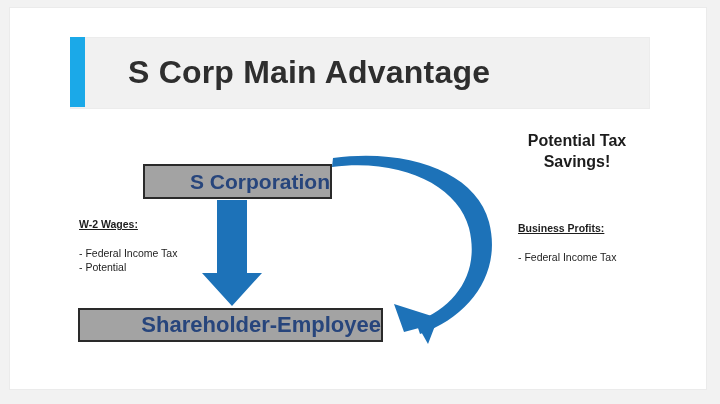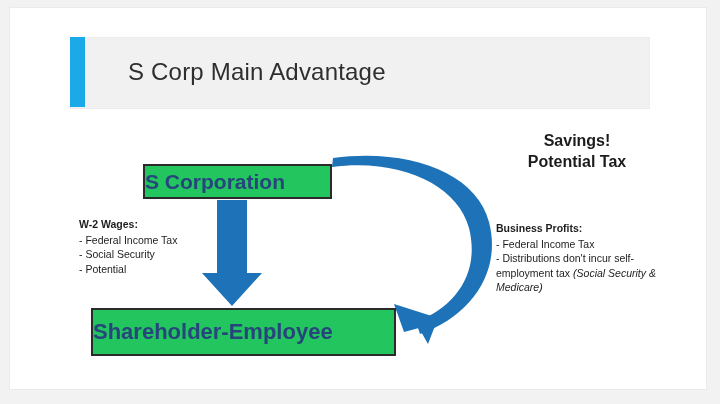--- a/index.html
+++ b/index.html
@@ -42,80 +42,81 @@
     top: 29px;
     width: 15px;
     height: 70px;
     background: #1ba9e8;
   }
   #title-text {
     position: absolute;
     left: 118px;
     top: 47px;
     width: 500px;
-    font-size: 24px;
+    font-size: 32px;
     line-height: 34px;
-    font-weight: 400;
+    font-weight: 700;
     color: #2e2e2e;
     letter-spacing: .2px;
     white-space: nowrap;
   }
 
   
   .node-box {
     position: absolute;
     border: 2px solid #2a2a2a;
-    background: #22c55e;
+    background: #a3a3a3;
     box-sizing: border-box;
     display: flex;
     align-items: center;
-    justify-content: flex-start;
+    justify-content: flex-end;
   }
   .node-label {
     font-weight: bold;
     color: #27457c;
     white-space: nowrap;
   }
   #box-scorp {
     left: 133px;
     top: 156px;
     width: 189px;
     height: 35px;
   }
   #box-scorp .node-label {
     font-size: 21px;
   }
   #box-shareholder {
-    left: 81px;
+    left: 68px;
     top: 300px;
     width: 305px;
-    height: 48px;
+    height: 34px;
   }
   #box-shareholder .node-label {
     font-size: 22px;
   }
 
   
   .detail-block {
     position: absolute;
     font-size: 10.5px;
     line-height: 14.5px;
     color: #1d1d1d;
   }
   .detail-head {
     font-weight: bold;
+    text-decoration: underline;
     display: block;
-    margin-bottom: 1px;
+    margin-bottom: 14px;
   }
   .detail-line { display: block; white-space: nowrap; }
   .detail-wrap { display: block; white-space: normal; }
   .detail-italic { font-style: italic; }
 
   #block-left  { left: 69px;  top: 209px; width: 160px; }
-  #block-right { left: 486px; top: 213px; width: 170px; }
+  #block-right { left: 508px; top: 213px; width: 170px; }
 
   
   #savings {
     position: absolute;
     left: 487px;
     top: 122px;
     width: 160px;
     text-align: center;
     font-size: 16px;
     line-height: 21px;
@@ -158,30 +159,28 @@
 
   <div id="box-scorp" class="node-box">
     <span class="node-label">S Corporation</span>
   </div>
 
   <div id="box-shareholder" class="node-box">
     <span class="node-label">Shareholder-Employee</span>
   </div>
 
   <div id="savings">
+    <span class="detail-line">Potential Tax</span>
     <span class="detail-line">Savings!</span>
-    <span class="detail-line">Potential Tax</span>
   </div>
 
   <div id="block-left" class="detail-block">
     <span class="detail-head">W-2 Wages:</span>
     <span class="detail-line">- Federal Income Tax</span>
-    <span class="detail-line">- Social Security</span>
     <span class="detail-line">- Potential</span>
   </div>
 
   <div id="block-right" class="detail-block">
     <span class="detail-head">Business Profits:</span>
     <span class="detail-line">- Federal Income Tax</span>
-    <span class="detail-wrap"><span>- Distributions don't incur self-employment tax </span><span class="detail-italic">(Social Security &amp; Medicare)</span></span>
   </div>
 
 </div>
 
 </body></html>

